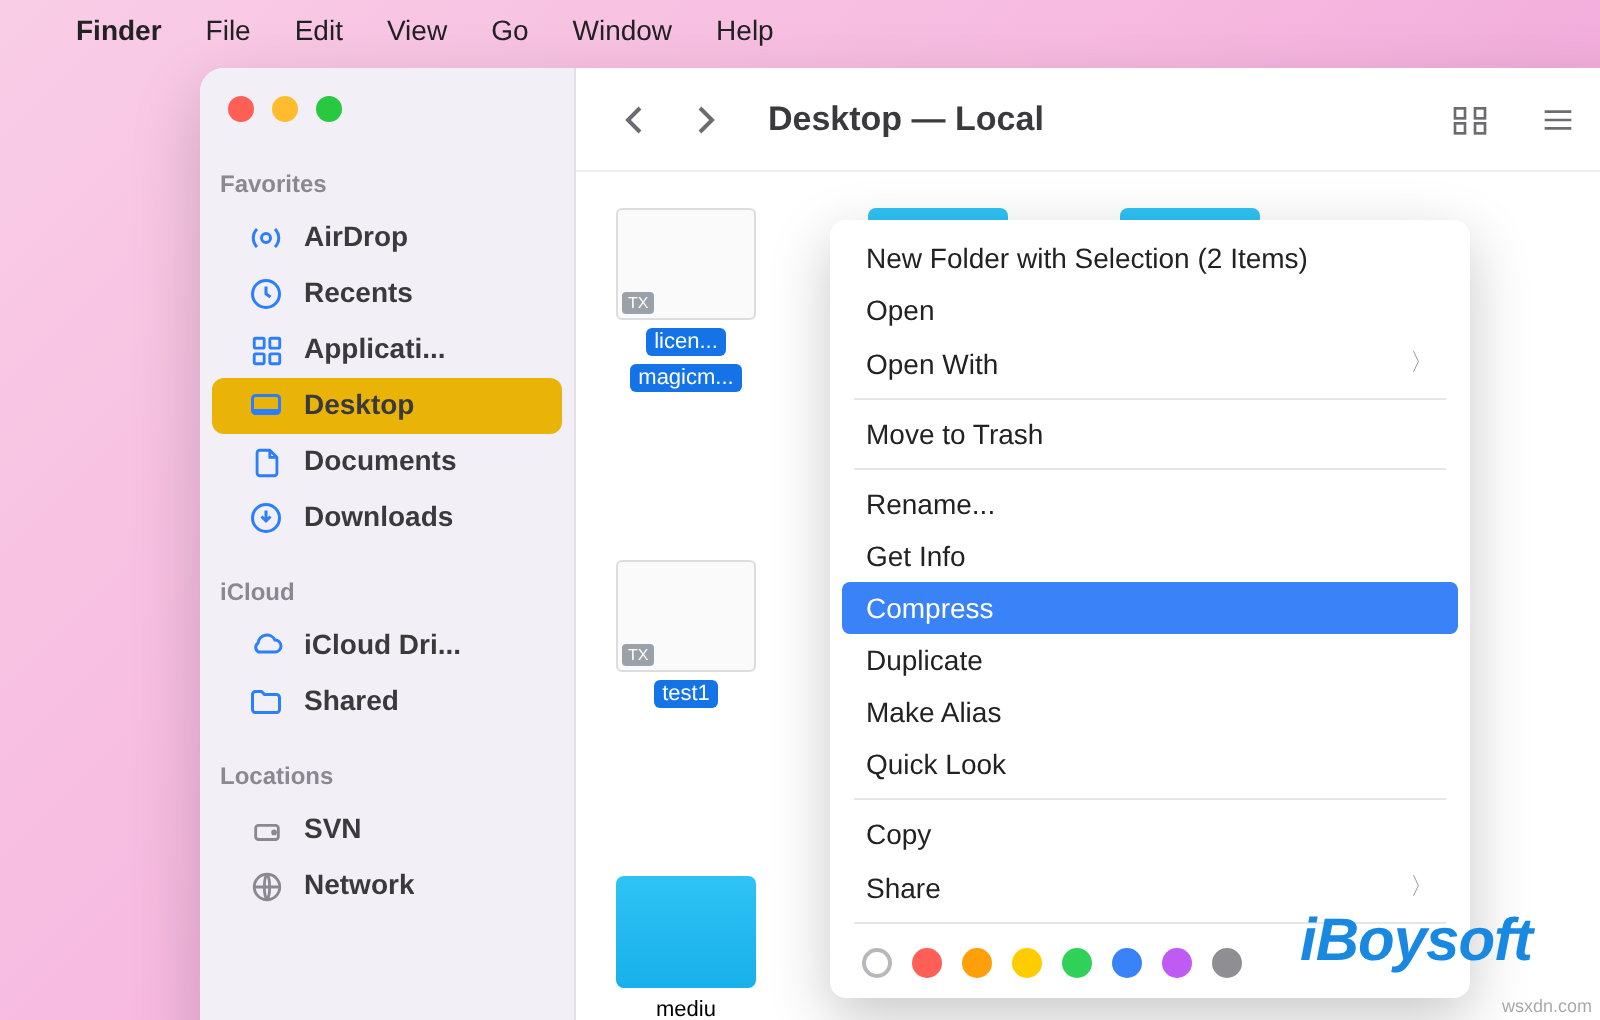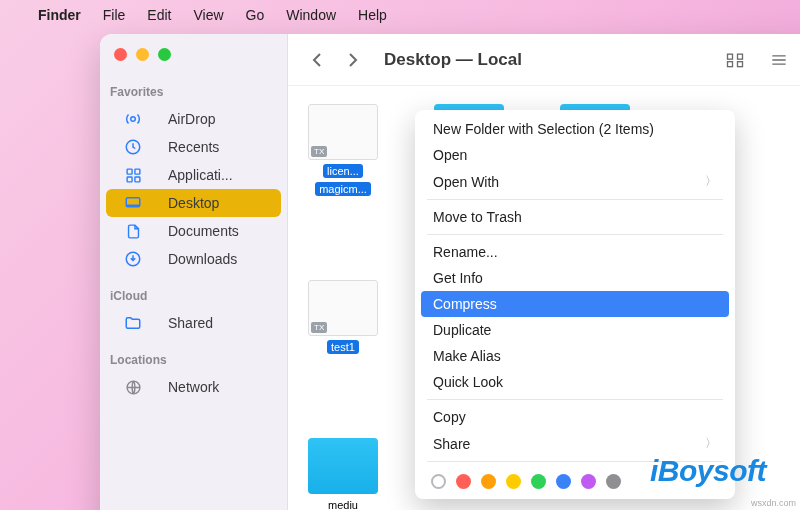--- a/index.html
+++ b/index.html
@@ -10,21 +10,21 @@
 .menubar .active { font-weight: 700; }
 
 .window { position: absolute; top: 34px; left: 100px; right: -12px; bottom: -22px; background: #fff; border-radius: 12px 0 0 0; box-shadow: 0 12px 35px rgba(0,0,0,0.18); display: flex; overflow: hidden; }
 
 .sidebar { width: 188px; background: #f3eff6; border-right: 1px solid #e2dfe6; padding-top: 10px; }
 .traffic { display: flex; gap: 9px; padding: 4px 14px 14px 14px; }
 .dot { width: 13px; height: 13px; border-radius: 50%; }
 .dot.r { background: #ff5f57; } .dot.y { background: #febc2e; } .dot.g { background: #28c840; }
 .section { padding: 6px 0; }
 .section-title { font-size: 12px; color: #8a8891; font-weight: 600; padding: 4px 10px 6px; }
-.sidebar-item { display: flex; align-items: center; gap: 26px; padding: 5px 18px; font-size: 14px; color: #3a3a3d; cursor: default; border-radius: 6px; margin: 0 6px; }
+.sidebar-item { display: flex; gap: 10px; padding: 5px 18px; font-size: 14px; color: #3a3a3d; cursor: default; border-radius: 6px; margin: 0 6px; font-weight: bold; }
 .sidebar-item.sel { background: #eab308; }
 .sidebar-item .ico { width: 18px; height: 18px; display: flex; align-items: center; justify-content: center; color: #2a7fff; flex-shrink: 0; }
 .sidebar-item .ico.grey { color: #8a8891; }
 .sidebar-item .label { overflow: hidden; text-overflow: ellipsis; white-space: nowrap; }
 
 .main { flex: 1; display: flex; flex-direction: column; }
 .toolbar { height: 52px; display: flex; align-items: center; padding: 0 18px; gap: 14px; border-bottom: 1px solid #eee; }
 .nav-arrow { width: 22px; height: 22px; color: #6c6c70; display: flex; align-items: center; justify-content: center; font-size: 18px; }
 .loc-title { font-size: 17px; font-weight: 600; color: #3a3a3d; margin-left: 6px; }
 .spacer { flex: 1; }
@@ -132,29 +132,46 @@
           </span>
         <span class="label">Downloads</span>
       </div>
     </div>
 
     <div class="section">
       <div class="section-title">iCloud</div>
       <div class="sidebar-item">
         <span class="ico">
             <svg width="18" height="18" viewBox="0 0 24 24" fill="none" stroke="currentColor" stroke-width="2">
+              <path d="M18 16a4 4 0 000-8 6 6 0 00-11.3 2A3.5 3.5 0 007 16z"></path>
+            </svg>
+          </span>
+        <span class="label">iCloud Dri...</span>
+      </div>
+      <div class="sidebar-item">
+        <span class="ico">
+            <svg width="18" height="18" viewBox="0 0 24 24" fill="none" stroke="currentColor" stroke-width="2">
               <path d="M3 7a2 2 0 012-2h4l2 2h8a2 2 0 012 2v8a2 2 0 01-2 2H5a2 2 0 01-2-2z"></path>
             </svg>
           </span>
         <span class="label">Shared</span>
       </div>
     </div>
 
     <div class="section">
       <div class="section-title">Locations</div>
+      <div class="sidebar-item">
+        <span class="ico grey">
+            <svg width="17" height="17" viewBox="0 0 24 24" fill="none" stroke="currentColor" stroke-width="2">
+              <rect x="4" y="8" width="16" height="10" rx="2"></rect>
+              <circle cx="17" cy="13" r="1"></circle>
+            </svg>
+          </span>
+        <span class="label">SVN</span>
+      </div>
       <div class="sidebar-item">
         <span class="ico grey">
             <svg width="17" height="17" viewBox="0 0 24 24" fill="none" stroke="currentColor" stroke-width="2">
               <circle cx="12" cy="12" r="9"></circle>
               <path d="M3 12h18M12 3c2.5 3 2.5 15 0 18M12 3c-2.5 3-2.5 15 0 18"></path>
             </svg>
           </span>
         <span class="label">Network</span>
       </div>
     </div>

